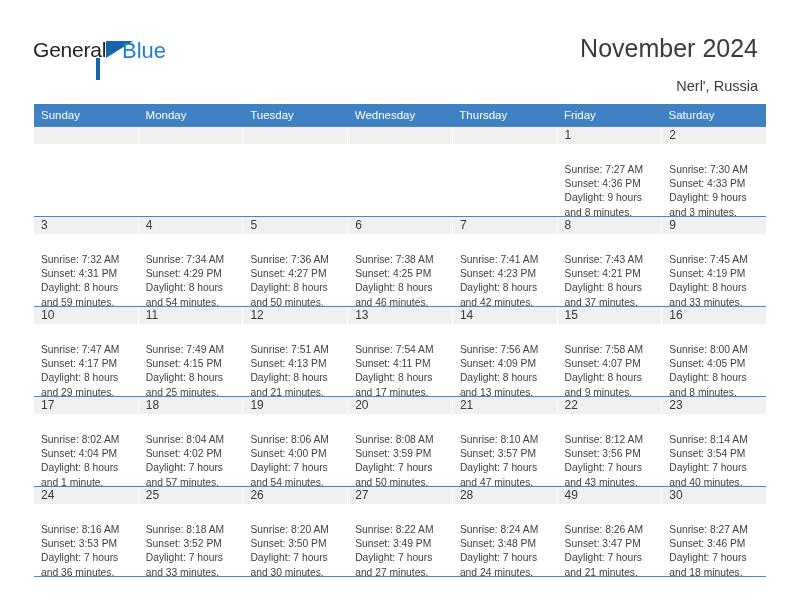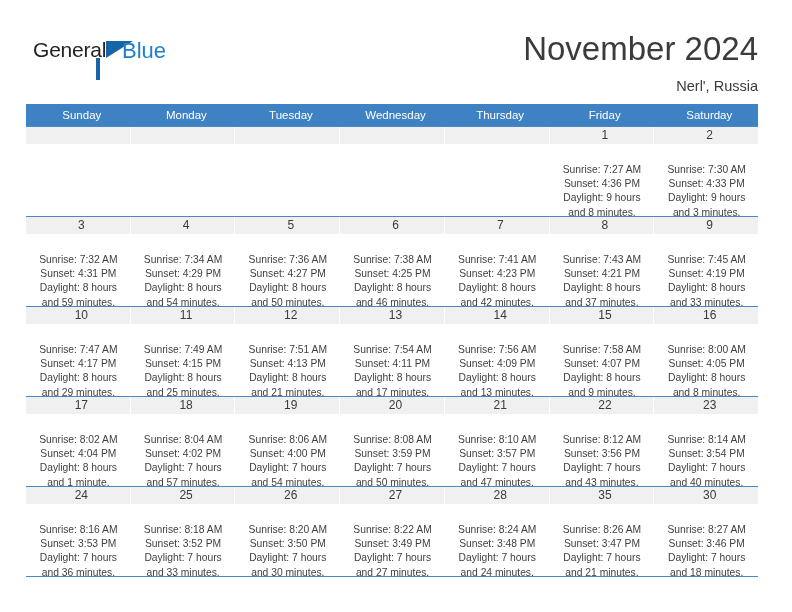--- a/index.html
+++ b/index.html
@@ -72,41 +72,40 @@
     margin-left: 32px;
   }
 
   .title-block {
     position: absolute;
     right: 34px;
     top: 32px;
     text-align: right;
   }
   .cal-title {
-    font-size: 33px;
+    font-size: 25px;
     color: #3b3b3b;
     font-weight: normal;
     line-height: 33px;
     white-space: nowrap;
   }
   .cal-subtitle {
     font-size: 14.5px;
     color: #3b3b3b;
     line-height: 20px;
     margin-top: 11px;
     white-space: nowrap;
   }
 
   
   .calendar {
     position: absolute;
-    left: 26px;
+    left: 34px;
     top: 104px;
     width: 732px;
-    text-align: center;
   }
   .weekday-row {
     display: flex;
     width: 100%;
     background: #3f82c4;
     height: 22px;
   }
   .weekday {
     flex: 1 1 0;
     color: #ffffff;
@@ -496,21 +495,21 @@
       <div class="day-cell">
         <div class="day-num">28</div>
         <div class="day-info">
           <div>Sunrise: 8:24 AM</div>
           <div>Sunset: 3:48 PM</div>
           <div>Daylight: 7 hours</div>
           <div>and 24 minutes.</div>
         </div>
       </div>
       <div class="day-cell">
-        <div class="day-num">35</div>
+        <div class="day-num">49</div>
         <div class="day-info">
           <div>Sunrise: 8:26 AM</div>
           <div>Sunset: 3:47 PM</div>
           <div>Daylight: 7 hours</div>
           <div>and 21 minutes.</div>
         </div>
       </div>
       <div class="day-cell">
         <div class="day-num">30</div>
         <div class="day-info">

